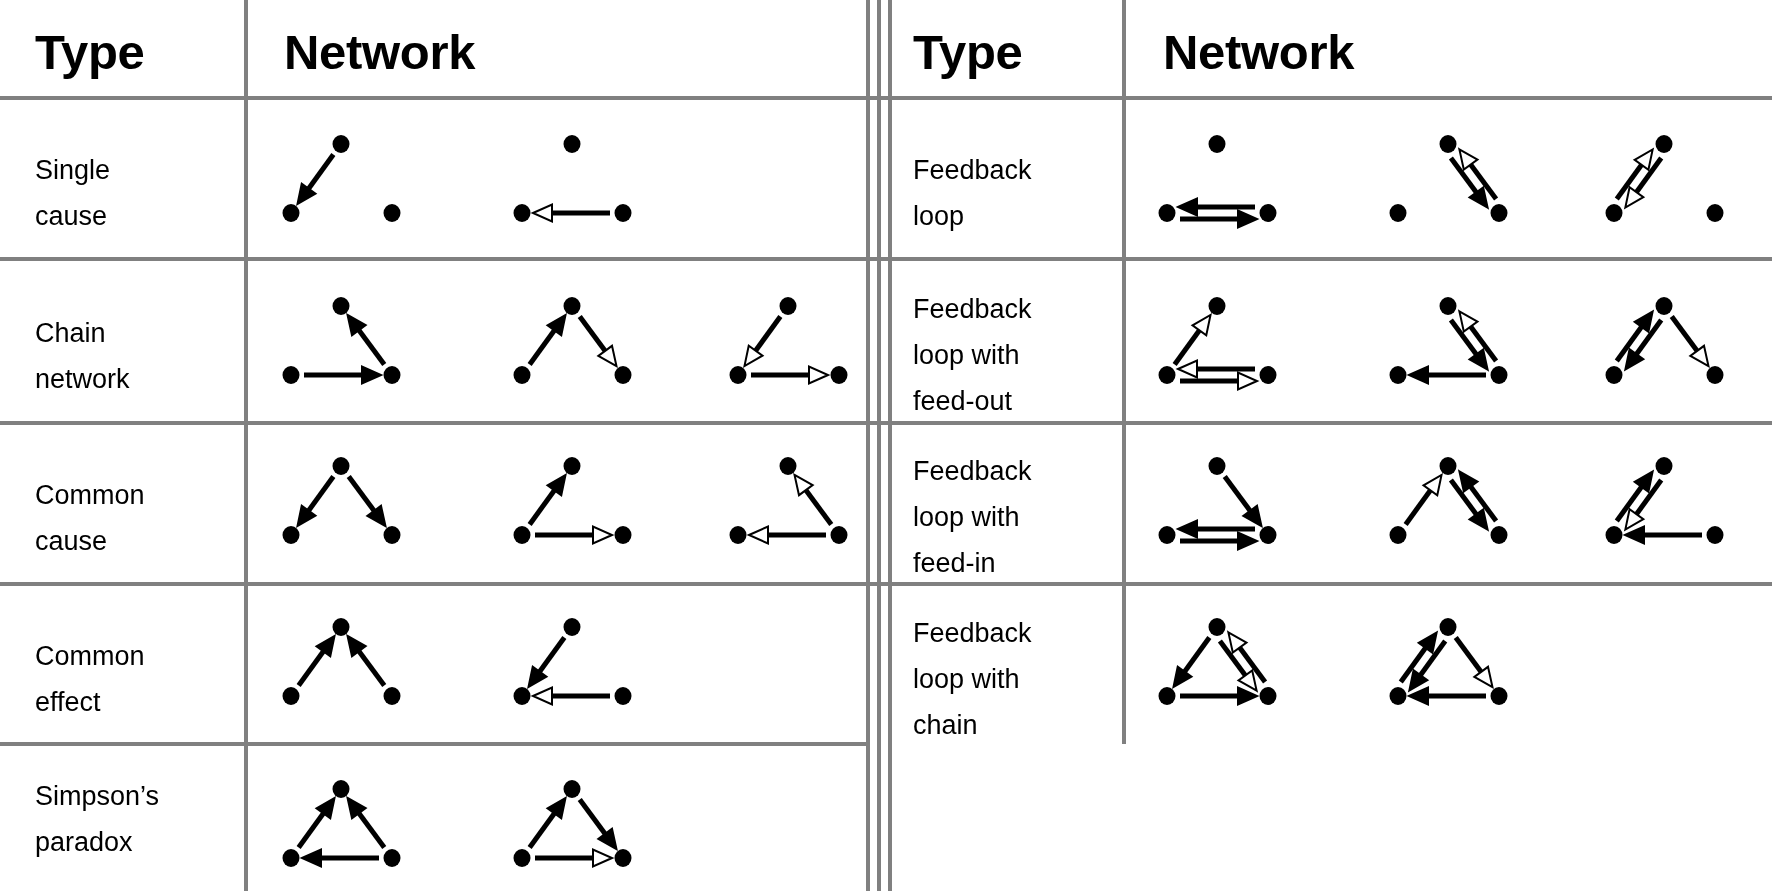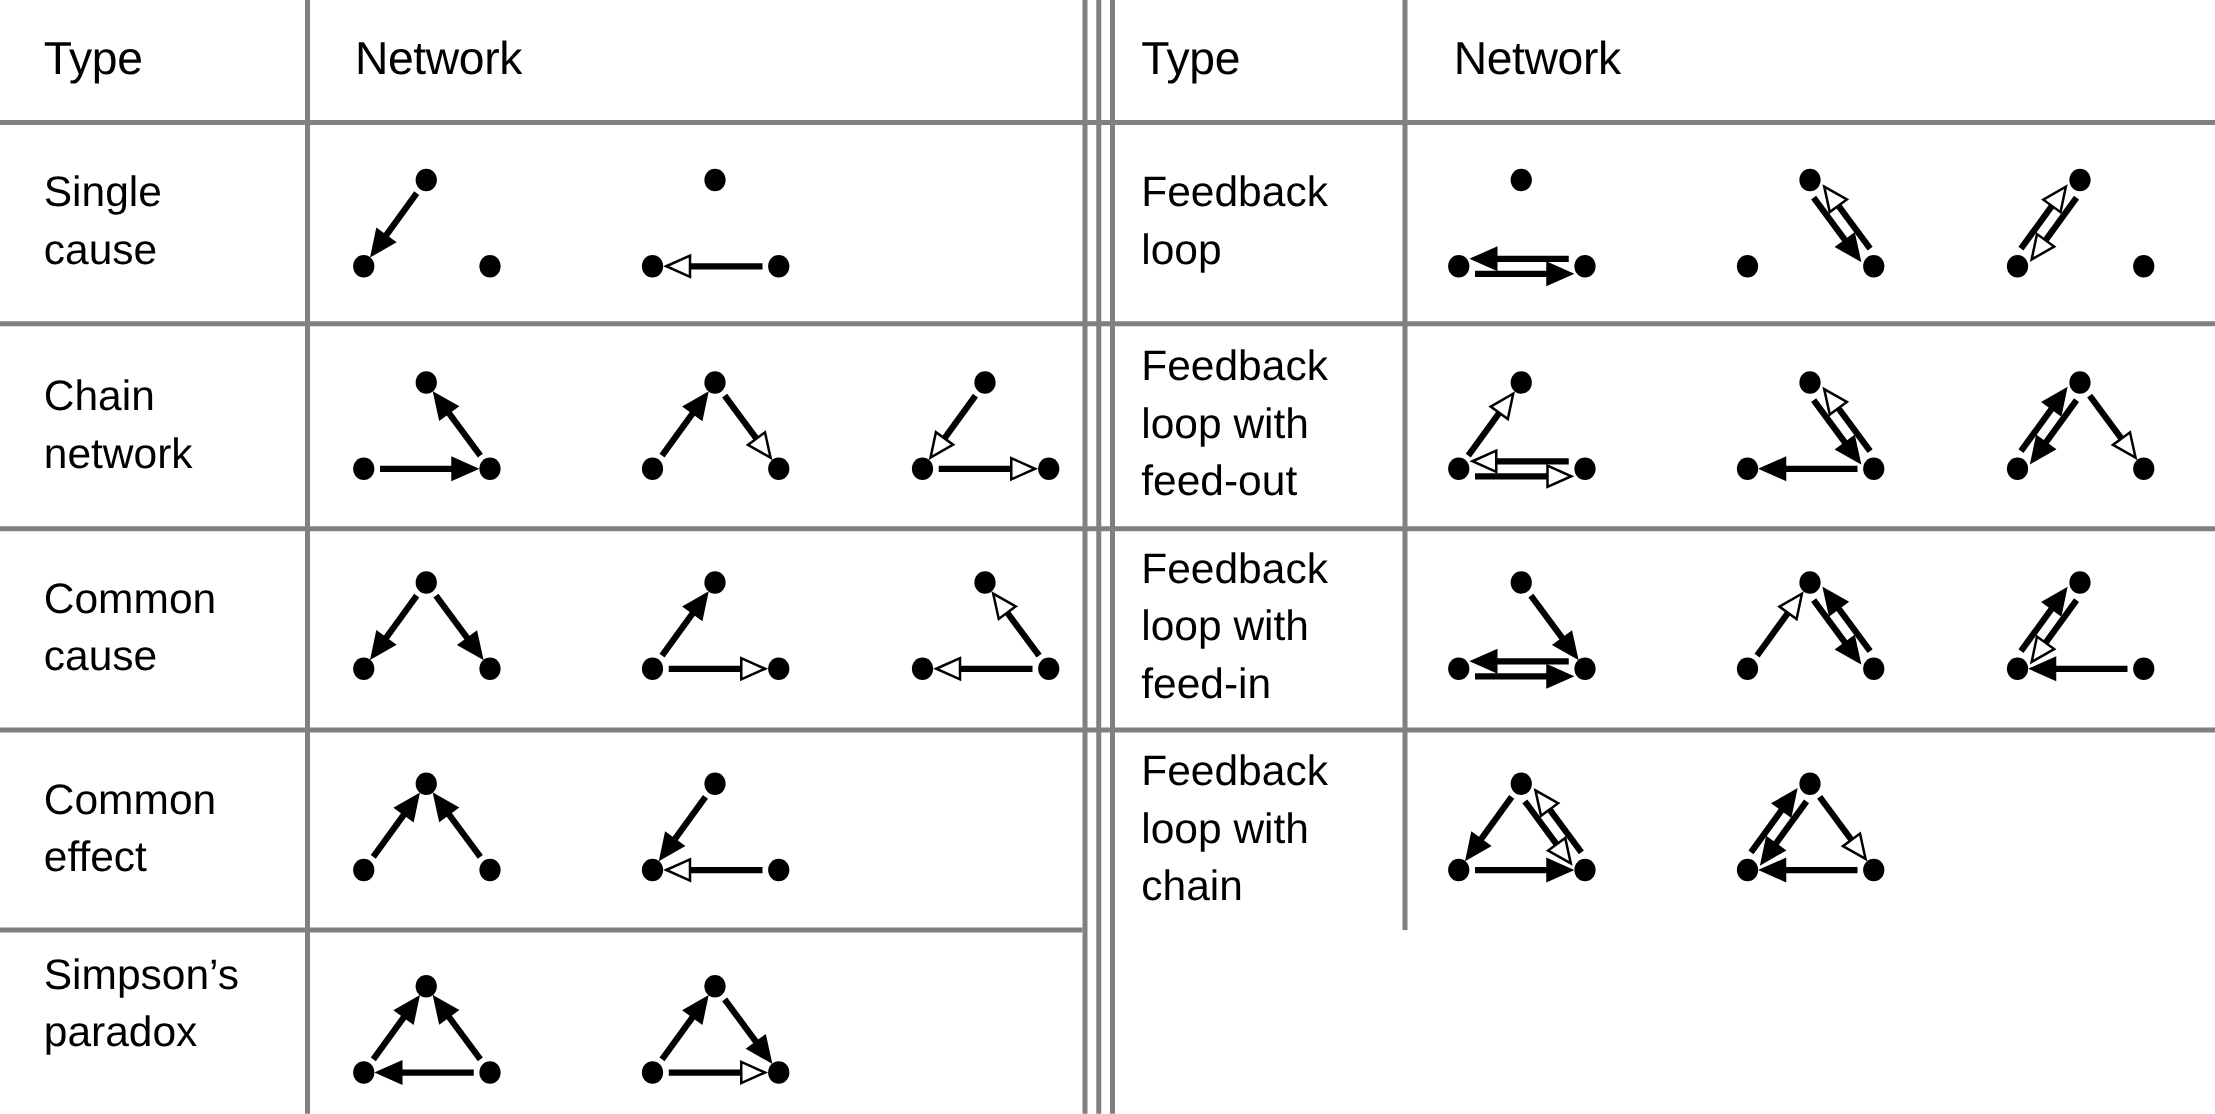--- a/index.html
+++ b/index.html
@@ -1,22 +1,22 @@
 <!DOCTYPE html>
 <html><head>
 <meta charset="utf-8">
 <style>
   html, body { margin: 0; padding: 0; background: #ffffff; }
   body { width: 1772px; height: 891px; position: relative; overflow: hidden;
          font-family: "Liberation Sans", "DejaVu Sans", sans-serif; color: #000; }
   .hline, .vline { position: absolute; background: #808080; }
   .hline { height: 4px; }
   .vline { width: 4px; }
-  .hdr { position: absolute; font-weight: normal; font-size: 37px; line-height: 1; top: 28px; letter-spacing: -0.3px; }
-  .label { position: absolute; font-size: 34px; line-height: 46px; white-space: pre-line; }
+  .hdr { position: absolute; font-weight: bold; font-size: 49px; line-height: 1; top: 28px; letter-spacing: -0.3px; }
+  .label { position: absolute; font-size: 27px; line-height: 46px; white-space: pre-line; margin-top: 16px; }
   svg.net { position: absolute; overflow: visible; }
 </style>
 </head>
 <body>
 
 <div class="hline" style="left:0;top:96px;width:1772px;"></div>
 <div class="hline" style="left:0;top:257px;width:1772px;"></div>
 <div class="hline" style="left:0;top:421px;width:1772px;"></div>
 <div class="hline" style="left:0;top:582px;width:1772px;"></div>
 <div class="hline" style="left:0;top:742px;width:866px;"></div>

